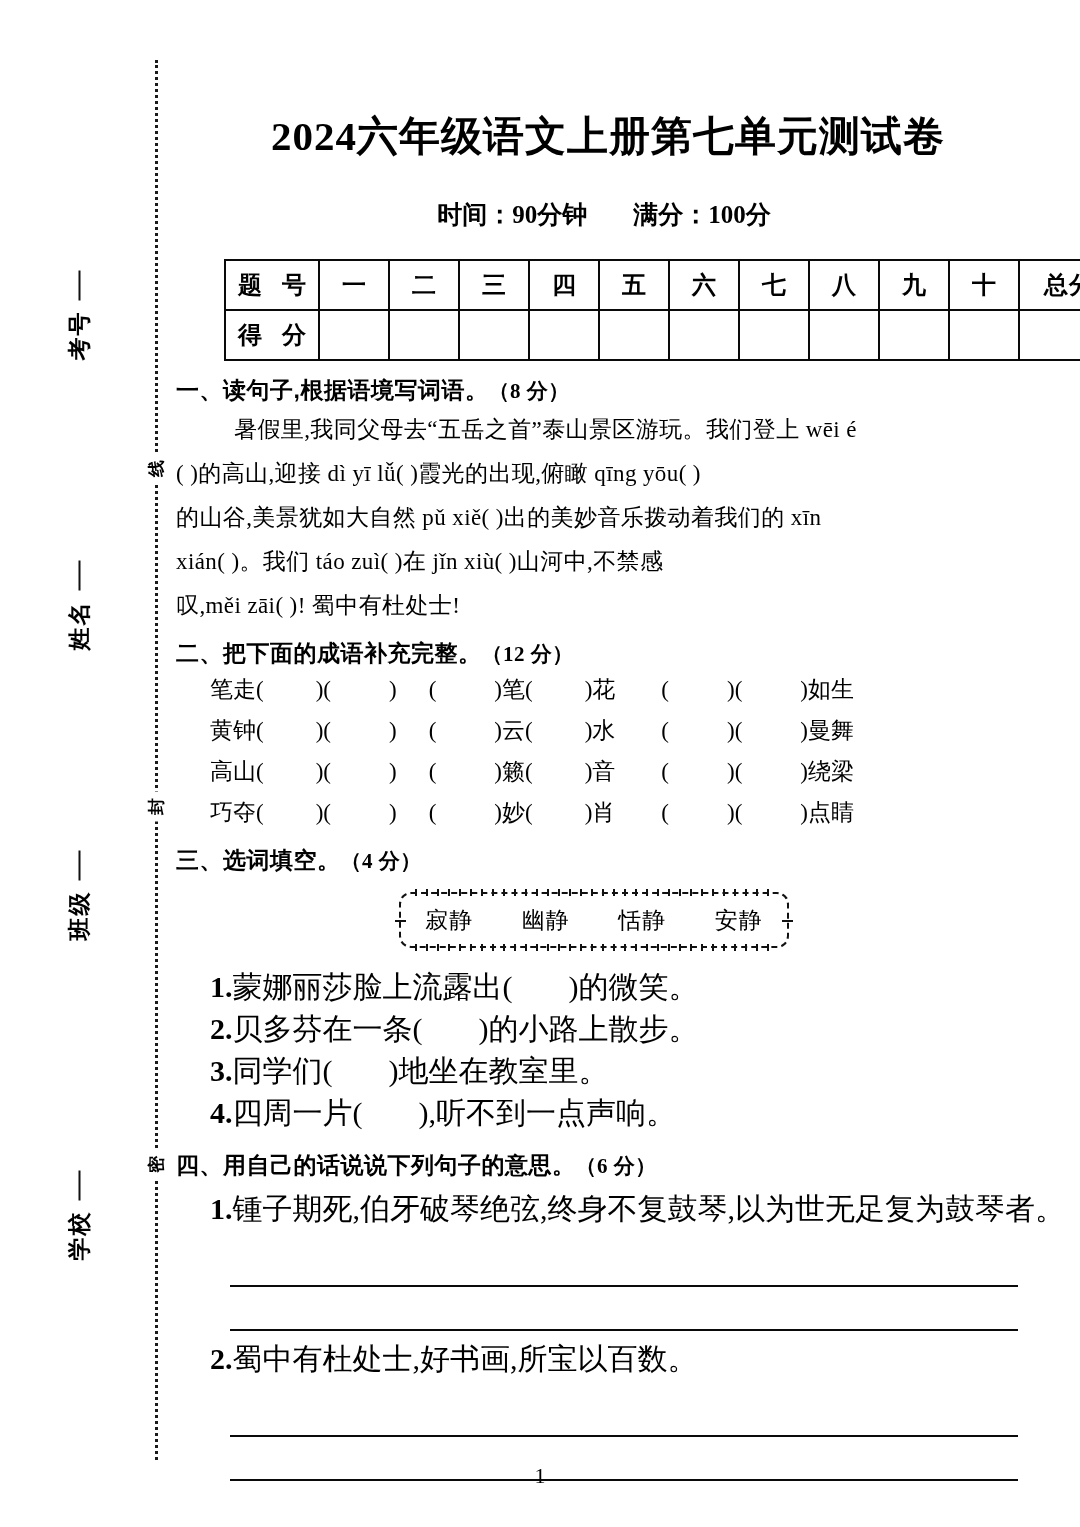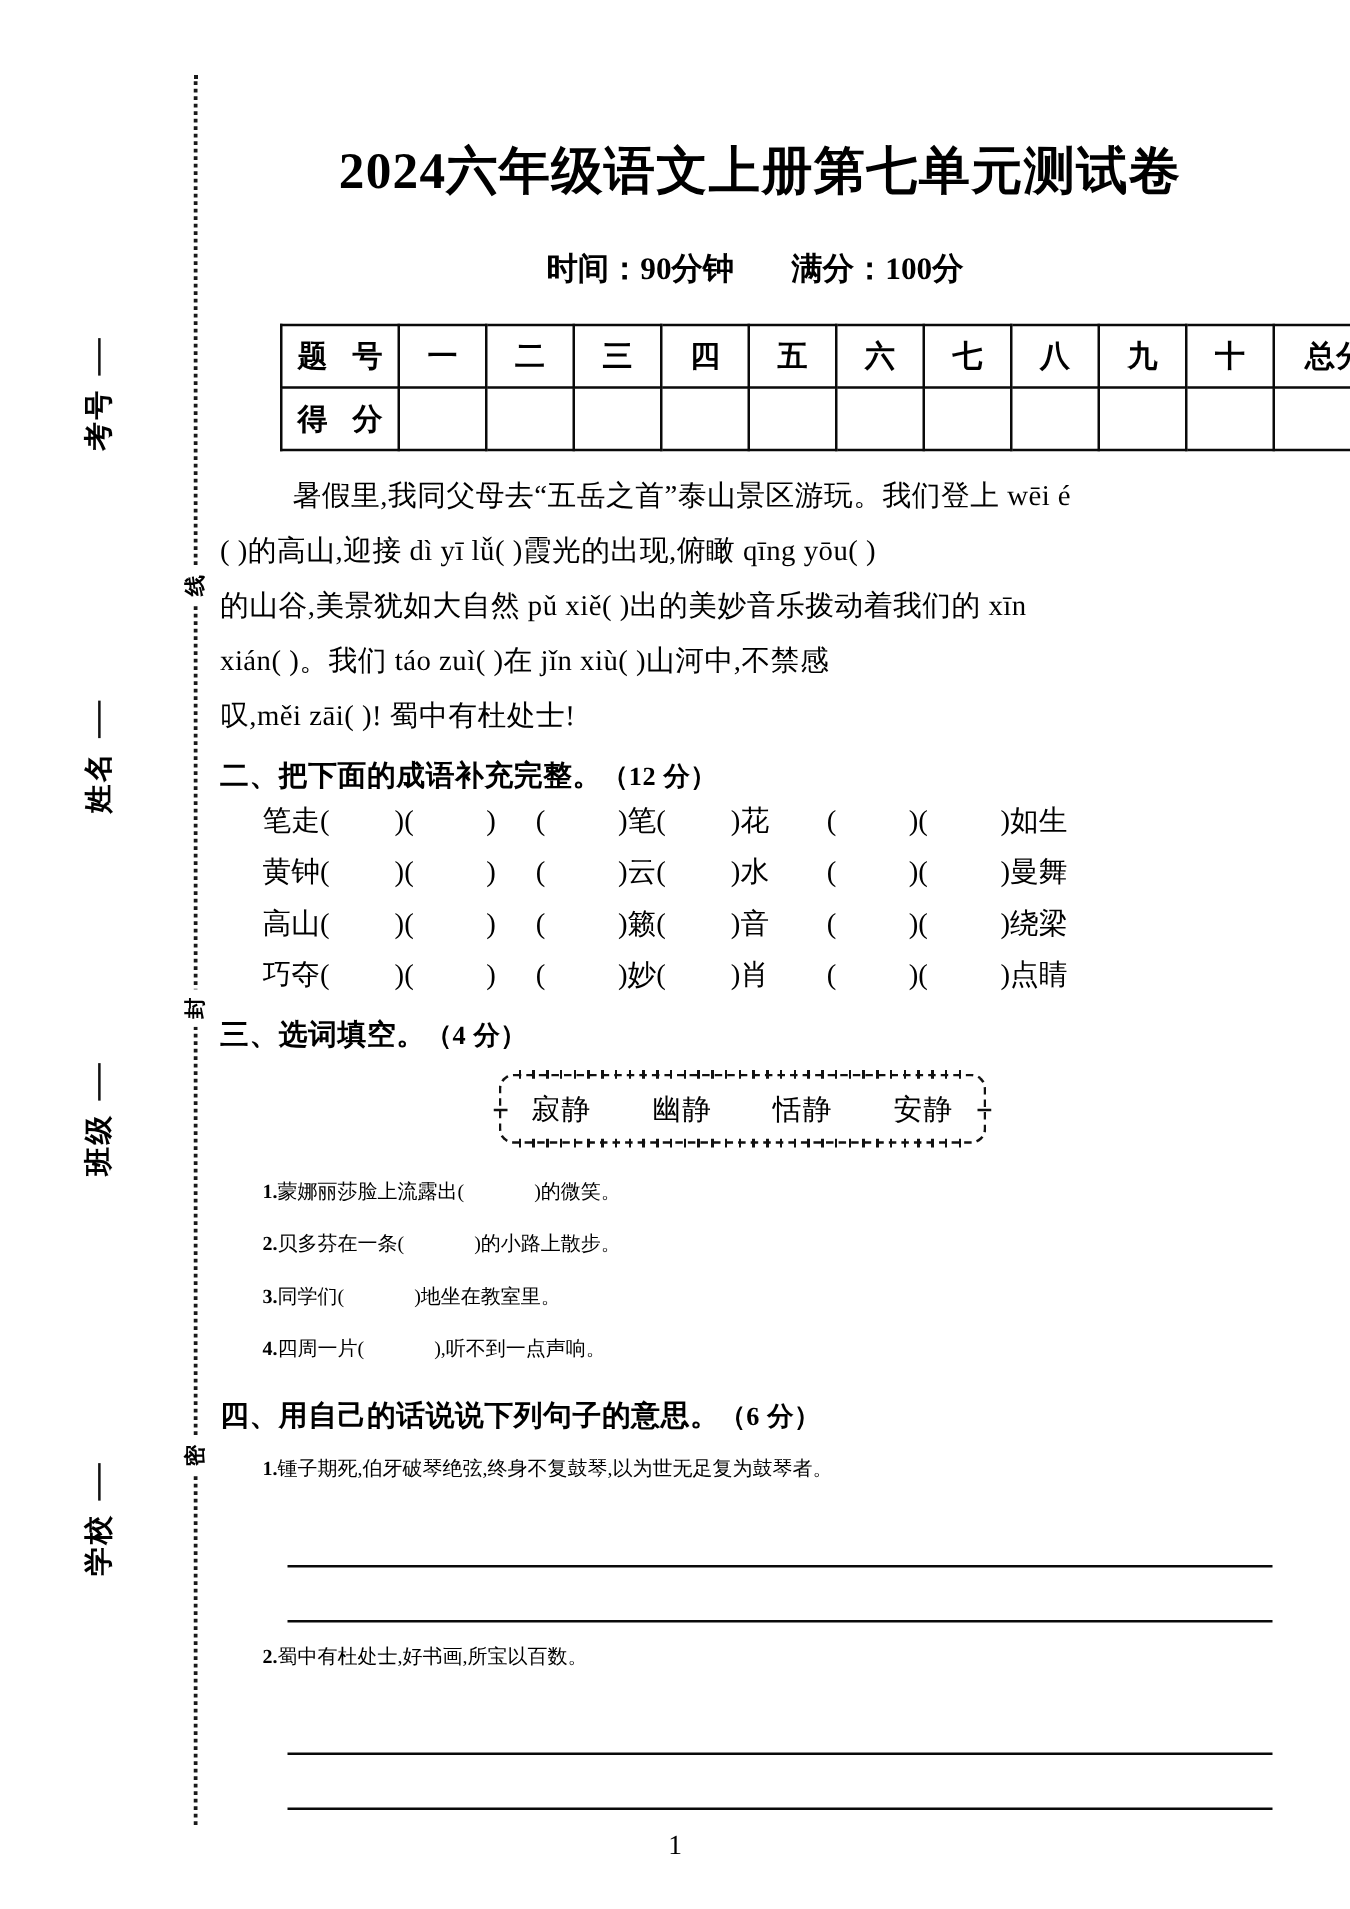--- a/index.html
+++ b/index.html
@@ -204,21 +204,21 @@
   .wb-tick {
     position: absolute;
     top: 50%;
     width: 11px; height: 2px;
     background: #111;
   }
   .wb-tick.l { left: -6px; }
   .wb-tick.r { right: -6px; }
 
   .q-item {
-    font-size: 16px;
+    font-size: 30px;
     line-height: 42px;
     padding-left: 34px;
     white-space: nowrap;
     font-family: "Liberation Serif", "DejaVu Serif", serif;
   }
   .q-item .n {
     font-weight: 700;
     font-family: "Liberation Serif", "DejaVu Serif", serif;
   }
   .q-item .sp { display: inline-block; width: 56px; }
@@ -314,20 +314,21 @@
         <td class="num-col"></td>
         <td class="num-col"></td>
         <td class="num-col"></td>
         <td class="total-col"></td>
       </tr>
     </tbody>
       </table>
   </div>
 
   <div class="section" id="sec1">
+    <div class="section-title"><span>一、读句子,根据语境写词语。</span><span class="pts">（8 分）</span></div>
     <div id="sec1-body">
       <div class="body-line first-ln">暑假里,我同父母去“五岳之首”泰山景区游玩。我们登上 wēi é</div>
       <div class="body-line">(        )的高山,迎接 dì yī lǚ(          )霞光的出现,俯瞰 qīng yōu(          )</div>
       <div class="body-line">的山谷,美景犹如大自然 pǔ xiě(          )出的美妙音乐拨动着我们的 xīn</div>
       <div class="body-line">xián(        )。我们 táo zuì(          )在 jǐn xiù(          )山河中,不禁感</div>
       <div class="body-line">叹,měi zāi(        )! 蜀中有杜处士!</div>
     </div>
   </div>
 
   <div class="section" id="sec2">

